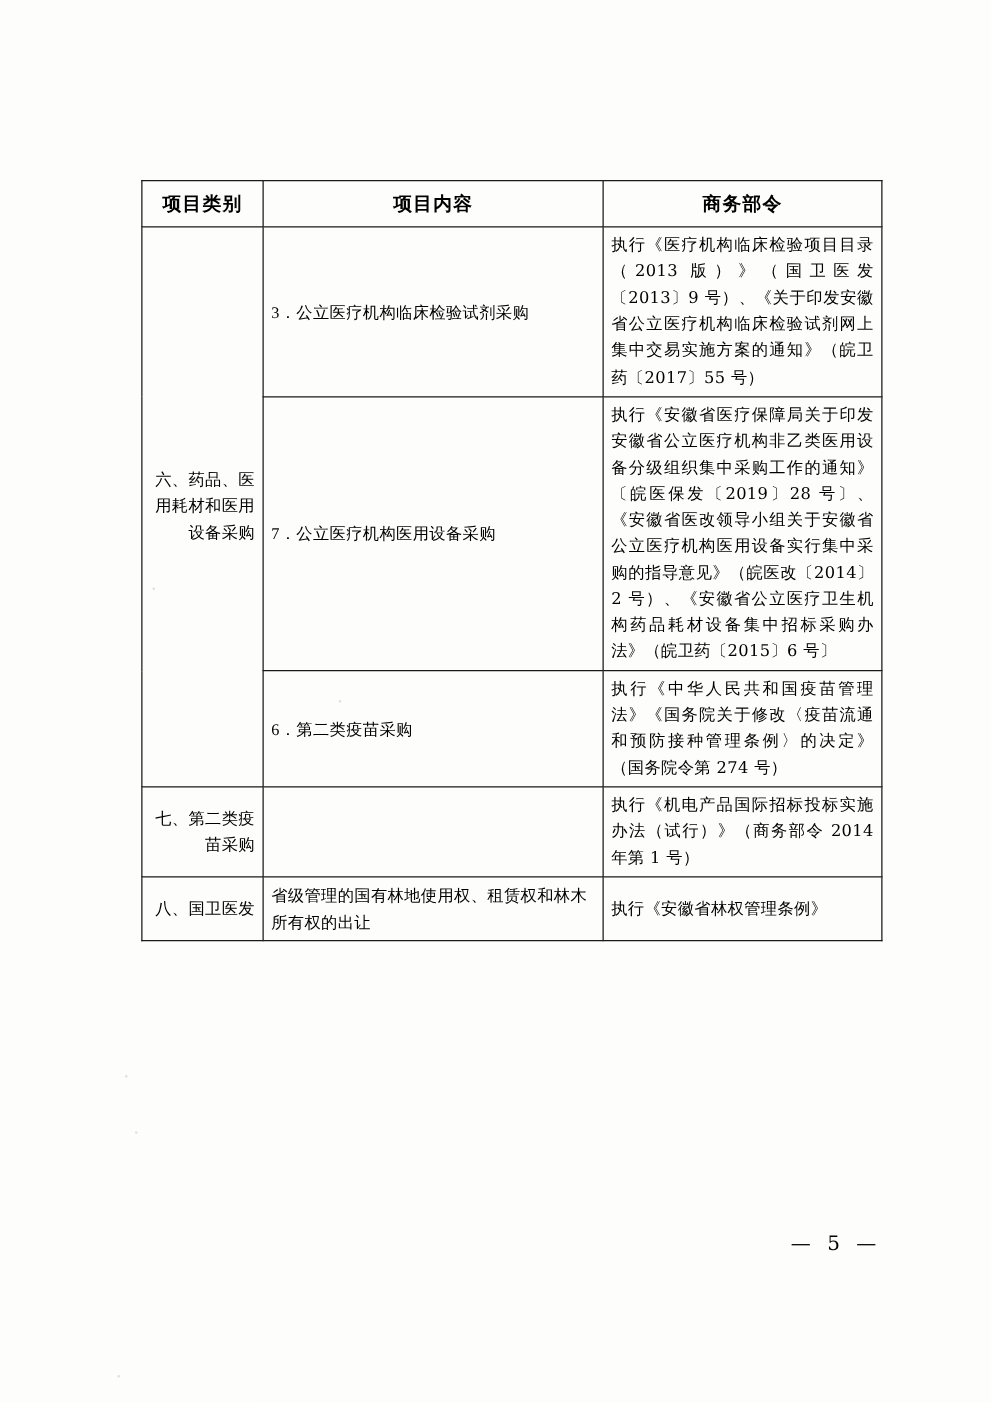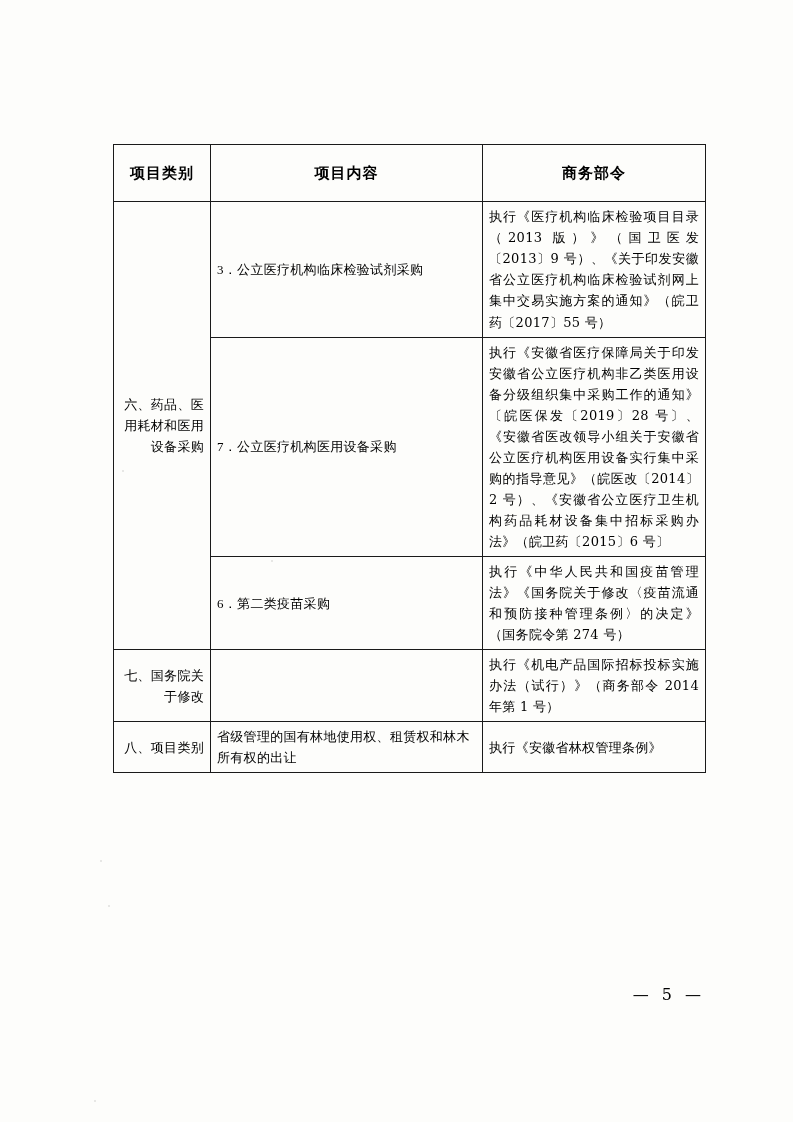--- a/index.html
+++ b/index.html
@@ -35,21 +35,21 @@
     padding: 4px 6px;
     vertical-align: middle;
     font-weight: normal;
     font-size: 13px;
     line-height: 1.62;
     letter-spacing: 0.3px;
   }
   .doc-table th {
     text-align: center;
     font-size: 15px;
-    padding: 16px 4px;
+    padding: 6px 4px;
     font-weight: bold;
     letter-spacing: 1px;
   }
   .col-cat { width: 88px; }
   .col-content { width: 263px; margin-top: 28px; }
   .col-std { width: 214px; }
 
   .cat-cell {
     text-align: right;
     vertical-align: middle;
@@ -117,26 +117,26 @@
       </tr>
       <tr>
         <td class="content-cell">7．公立医疗机构医用设备采购</td>
         <td class="std-cell">执行《安徽省医疗保障局关于印发安徽省公立医疗机构非乙类医用设备分级组织集中采购工作的通知》〔皖医保发〔2019〕28 号〕、《安徽省医改领导小组关于安徽省公立医疗机构医用设备实行集中采购的指导意见》（皖医改〔2014〕2 号）、《安徽省公立医疗卫生机构药品耗材设备集中招标采购办法》（皖卫药〔2015〕6 号〕</td>
       </tr>
       <tr>
         <td class="content-cell">6．第二类疫苗采购</td>
         <td class="std-cell">执行《中华人民共和国疫苗管理法》《国务院关于修改〈疫苗流通和预防接种管理条例〉的决定》（国务院令第 274 号）</td>
       </tr>
       <tr>
-        <td class="cat-cell">七、国务院关于修改</td>
+        <td class="cat-cell">七、第二类疫苗采购</td>
         <td class="content-cell"></td>
         <td class="std-cell">执行《机电产品国际招标投标实施办法（试行）》（商务部令 2014 年第 1 号）</td>
       </tr>
       <tr>
-        <td class="cat-cell">八、项目类别</td>
+        <td class="cat-cell">八、国卫医发</td>
         <td class="content-cell">省级管理的国有林地使用权、租赁权和林木所有权的出让</td>
         <td class="std-cell">执行《安徽省林权管理条例》</td>
       </tr>
     </tbody>
   </table>
 
   <div class="page-number">— 5 —</div>
 </div>
 
 </body></html>

